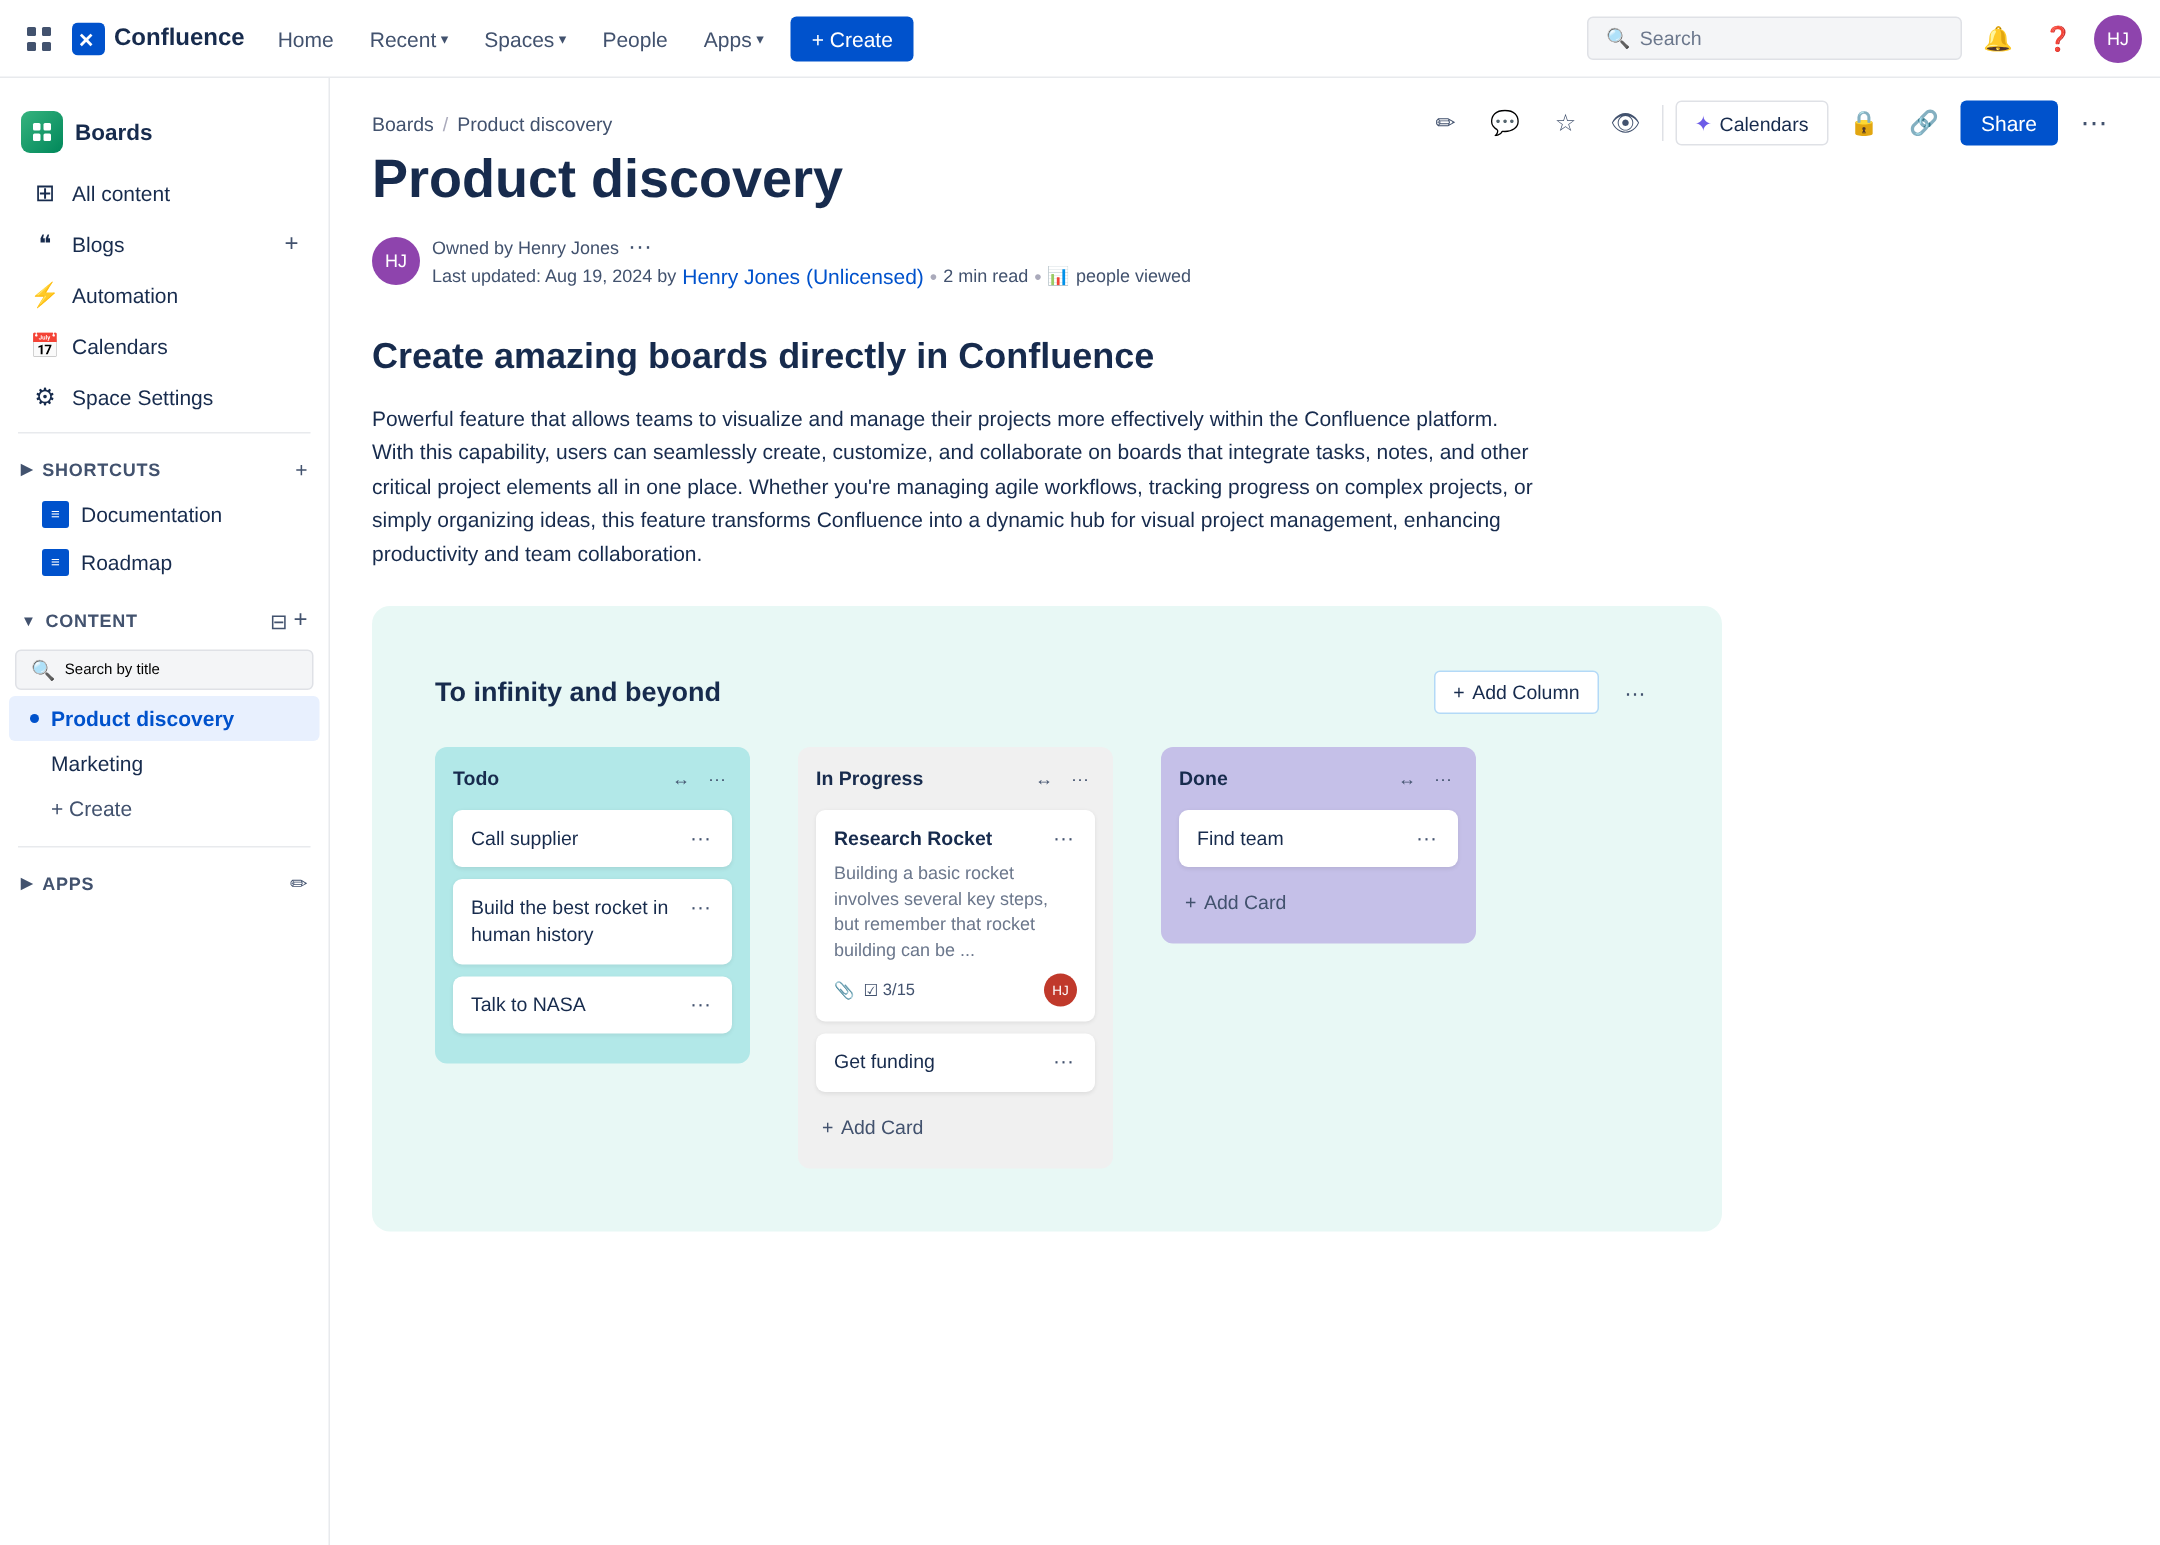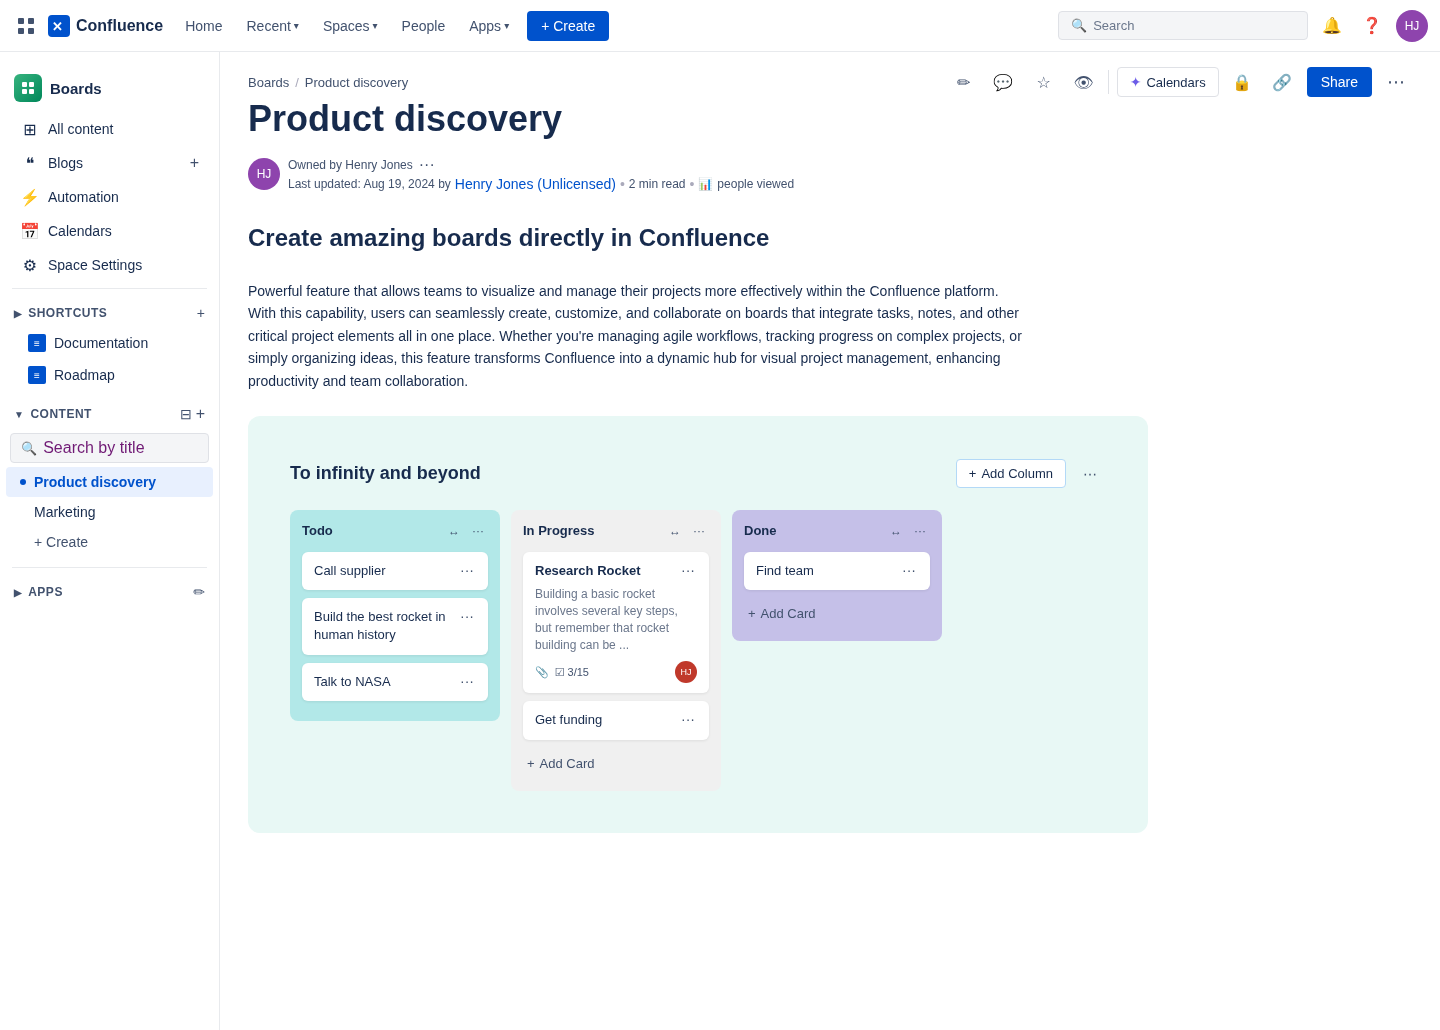--- a/index.html
+++ b/index.html
@@ -113,39 +113,39 @@
     
     .page-body { padding: 0 28px 40px; }
     .page-title { font-size: 36px; font-weight: 700; color: #172b4d; margin-bottom: 16px; }
     .page-meta { display: flex; align-items: center; gap: 8px; margin-bottom: 32px; }
     .author-avatar { width: 32px; height: 32px; border-radius: 50%; background: #c0392b; display: flex; align-items: center; justify-content: center; color: #fff; font-size: 12px; overflow: hidden; }
     .meta-text { font-size: 12px; color: #42526e; }
     .meta-link { color: #0052cc; text-decoration: none; }
     .meta-dot { color: #aab; }
     .meta-more { color: #42526e; font-size: 16px; cursor: pointer; }
 
-    .page-heading { font-size: 24px; font-weight: 600; color: #172b4d; margin-bottom: 28px; }
+    .page-heading { font-size: 24px; font-weight: 600; color: #172b4d; margin-bottom: 16px; }
     .page-para { font-size: 14px; line-height: 1.6; color: #172b4d; max-width: 780px; margin-bottom: 24px; }
 
     
     .board-container {
       background: #e8f8f5; border-radius: 12px; padding: 42px;
       max-width: 900px;
     }
     .board-header { display: flex; align-items: center; justify-content: space-between; margin-bottom: 20px; }
     .board-title { font-size: 18px; font-weight: 600; color: #172b4d; }
     .board-header-actions { display: flex; align-items: center; gap: 8px; }
     .add-column-btn {
       display: flex; align-items: center; gap: 5px;
       padding: 6px 12px; border: 1px solid #b3d9f7; border-radius: 4px;
       background: #fff; cursor: pointer; font-size: 13px; color: #172b4d;
     }
     .board-more { width: 32px; height: 32px; display: flex; align-items: center; justify-content: center; cursor: pointer; border-radius: 4px; color: #42526e; }
 
-    .board-columns { display: flex; gap: 11px; align-items: flex-start; }
+    .board-columns { display: flex; gap: 32px; align-items: flex-start; }
     .board-column { width: 210px; border-radius: 8px; padding: 12px; }
     .col-todo { background: #b2e8e8; }
     .col-inprogress { background: #f0f0f0; }
     .col-done { background: #c5c0e8; }
 
     .col-header { display: flex; align-items: center; justify-content: space-between; margin-bottom: 12px; }
     .col-title { font-size: 13px; font-weight: 700; color: #172b4d; }
     .col-actions { display: flex; align-items: center; gap: 4px; color: #42526e; font-size: 12px; }
     .col-icon-btn { cursor: pointer; padding: 2px 4px; }
 
@@ -279,21 +279,21 @@
           <span style="font-size:10px;">▼</span>
           <span>CONTENT</span>
         </div>
         <div style="display:flex;align-items:center;gap:4px;">
           <span style="color:#42526e;font-size:14px;">⊟</span>
           <span style="color:#42526e;font-size:16px;">+</span>
         </div>
       </div>
       <div class="content-search">
         <span style="color:#6b778c;">🔍</span>
-        <span style="font-size:16px;color:#701a75;">Search by title</span>
+        <span style="font-size:10px;color:#000000;">Search by title</span>
       </div>
       <div class="sidebar-item active">
         <span style="width:6px;height:6px;border-radius:50%;background:#0052cc;display:inline-block;"></span>
         <span>Product discovery</span>
       </div>
       <div class="sidebar-item">
         <span style="width:6px;height:6px;display:inline-block;"></span>
         <span>Marketing</span>
       </div>
       <div class="sidebar-item">

